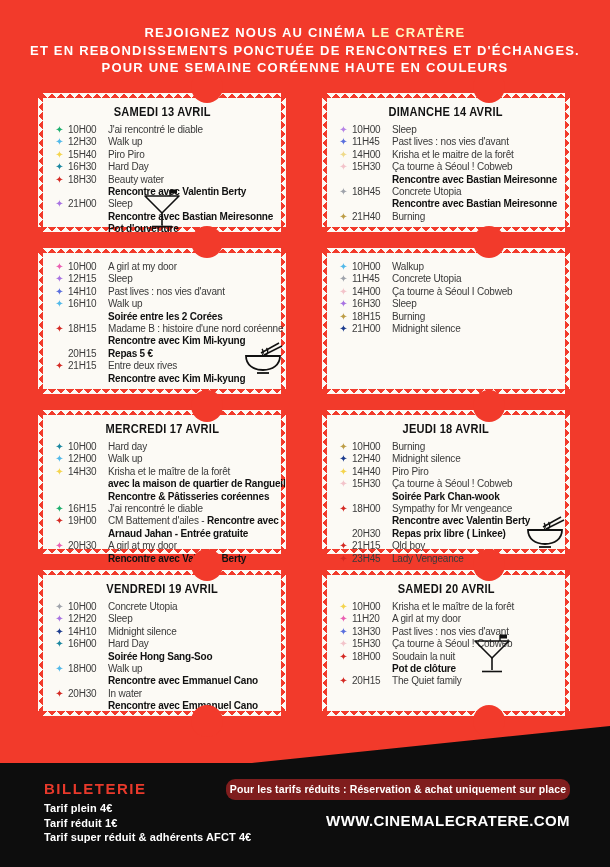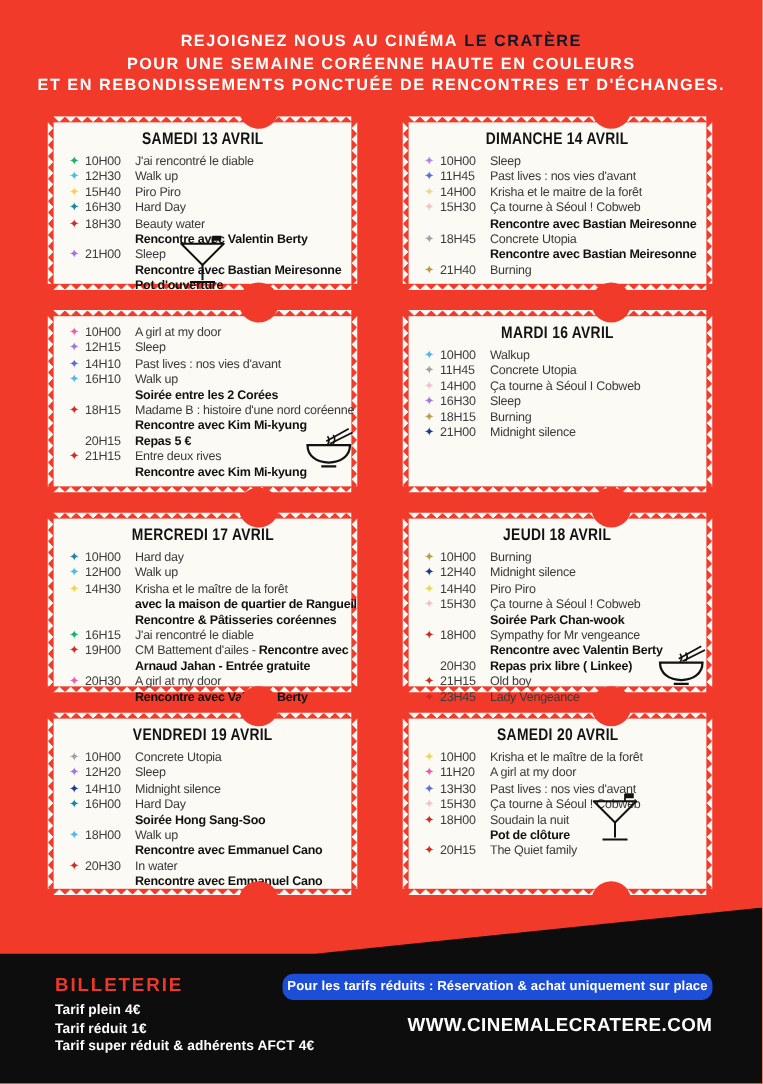--- a/index.html
+++ b/index.html
@@ -2,21 +2,21 @@
 <html><head>
 <meta charset="utf-8">
 <title>Semaine Coréenne - Le Cratère</title>
 <style>
   html,body{margin:0;padding:0;}
   .page{position:relative;width:610px;height:867px;background:#f23a2b;overflow:hidden;
         font-family:"Liberation Sans",sans-serif;}
   
   .header{position:absolute;top:24px;left:0;width:610px;text-align:center;
           color:#fff;font-weight:700;font-size:13px;letter-spacing:1.2px;line-height:17.5px;}
-  .header .black{color:#0f172a;margin-left:5px;}
+  .header .black{color:#fef9c3;margin-left:5px;}
   
   .grid{position:absolute;left:38px;top:93px;width:532px;display:grid;
         grid-template-columns:248px 248px;grid-template-rows:139px 146px 144px 146px;
         column-gap:36px;row-gap:16px;}
   .card{position:relative;z-index:1;}
   .card-bg{position:absolute;inset:5px;background:#fcfaf5;}
   .zz{position:absolute;background-repeat:repeat;}
   .zz-top{left:5px;right:5px;top:0;height:5px;
      background:conic-gradient(from 315deg at 50% 100%, #fcfaf5 0 90deg, transparent 90deg);
      background-size:9px 5px;background-repeat:repeat-x;}
@@ -52,35 +52,35 @@
   
   .footer-black{position:absolute;left:0;top:716px;width:610px;height:151px;
       background:#0d0d0d;z-index:2;
       clip-path:polygon(0 47px,252px 47px,610px 10px,610px 151px,0 151px);}
   .footer-content{position:absolute;left:0;top:716px;width:610px;height:151px;z-index:4;}
   .billeterie{position:absolute;left:44px;top:64px;color:#e8392b;font-weight:700;
       font-size:15px;letter-spacing:1.5px;}
   .tarifs{position:absolute;left:44px;top:85px;color:#fff;font-weight:700;
       font-size:11px;line-height:14.5px;letter-spacing:0.1px;}
   .banner{position:absolute;left:226px;top:63px;width:344px;height:21px;
-      background:#1d4ed8;border-radius:9px;color:#fff;font-weight:700;
+      background:#7f1d1d;border-radius:9px;color:#fff;font-weight:700;
       font-size:10.5px;line-height:21px;text-align:center;letter-spacing:0.1px;
       white-space:nowrap;}
   .website{position:absolute;left:320px;top:96px;width:250px;text-align:right;
       color:#fff;font-weight:600;font-size:15px;letter-spacing:0.4px;white-space:nowrap;}
 </style>
 </head>
 <body>
 
 <div class="page">
 
   <div class="header">
     <div><span>REJOIGNEZ NOUS AU CINÉMA</span><span class="black">LE CRATÈRE</span></div>
+    <div>ET EN REBONDISSEMENTS PONCTUÉE DE RENCONTRES ET D'ÉCHANGES.</div>
     <div>POUR UNE SEMAINE CORÉENNE HAUTE EN COULEURS</div>
-    <div>ET EN REBONDISSEMENTS PONCTUÉE DE RENCONTRES ET D'ÉCHANGES.</div>
   </div>
 
   <div class="grid" id="cards-grid">
   <div class="card">
     <div class="card-bg"></div>
     <div class="zz zz-top"></div>
     <div class="zz zz-bottom"></div>
     <div class="zz zz-left"></div>
     <div class="zz zz-right"></div>
     <div class="card-inner">
@@ -264,21 +264,20 @@
           </svg></span>
       </div>
 
   <div class="card">
     <div class="card-bg"></div>
     <div class="zz zz-top"></div>
     <div class="zz zz-bottom"></div>
     <div class="zz zz-left"></div>
     <div class="zz zz-right"></div>
     <div class="card-inner">
-      <div class="card-title-wrap"><span class="card-title">MARDI 16 AVRIL</span></div>
       <div class="rows">
             <div class="row">
               <span class="bullet" style="color: rgb(82, 185, 233);">✦</span>
               <span class="time">10H00</span>
               <span class="txt">Walkup</span>
             </div>
             <div class="row">
               <span class="bullet" style="color: rgb(159, 163, 171);">✦</span>
               <span class="time">11H45</span>
               <span class="txt">Concrete Utopia</span>

